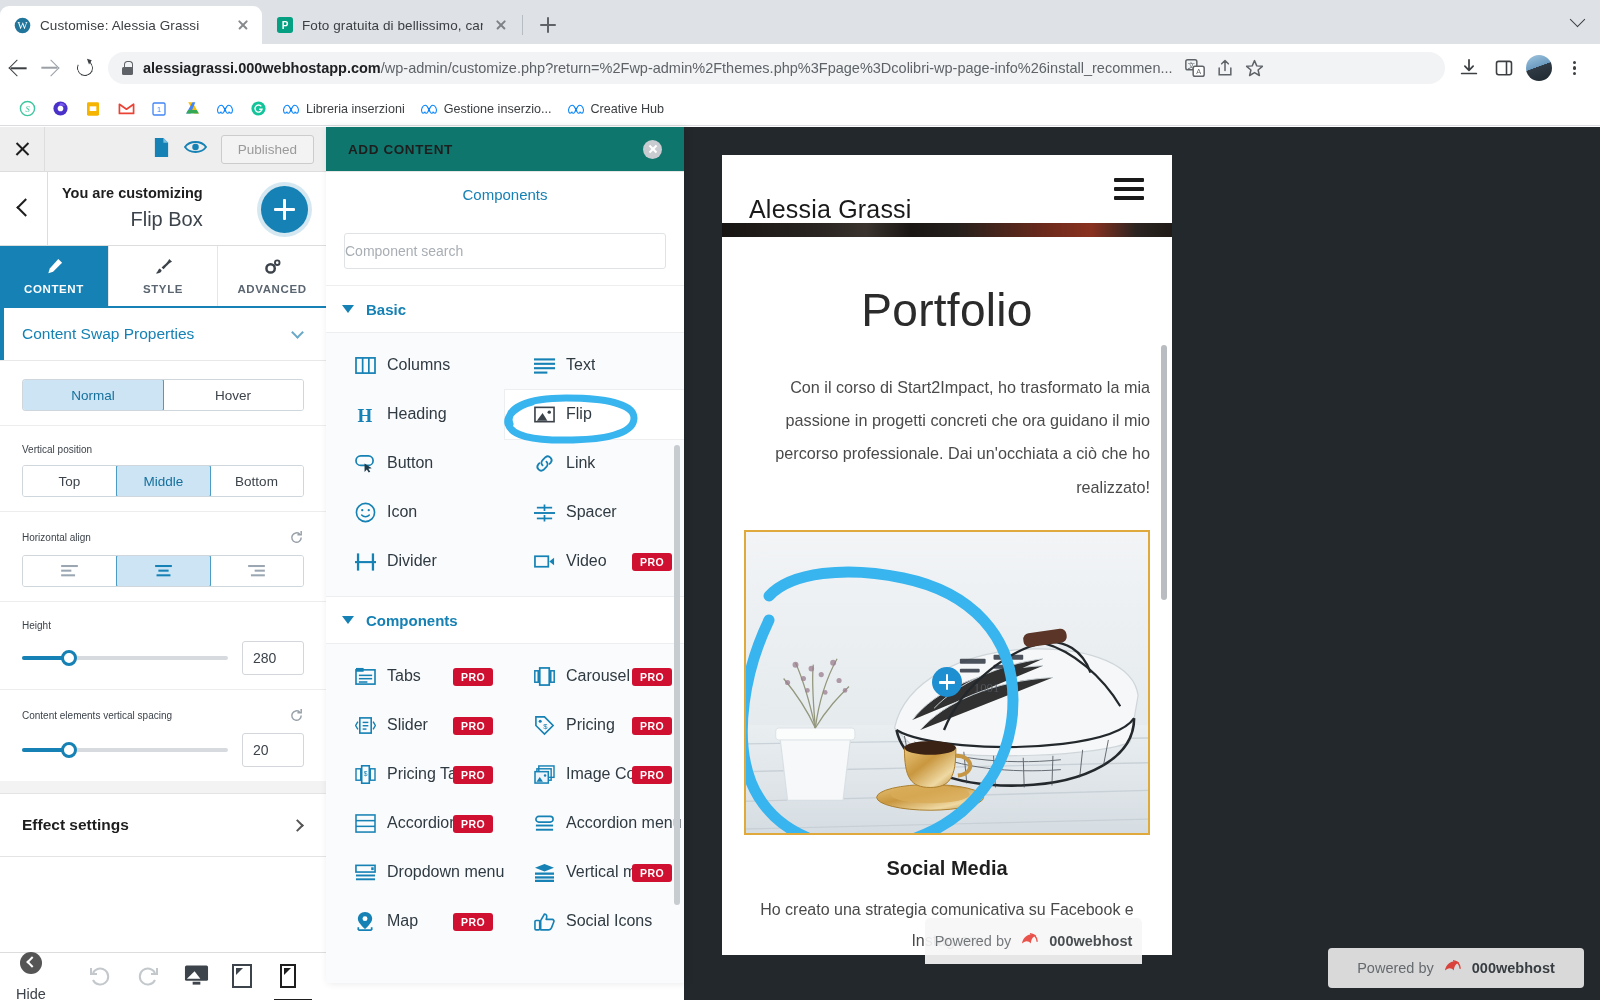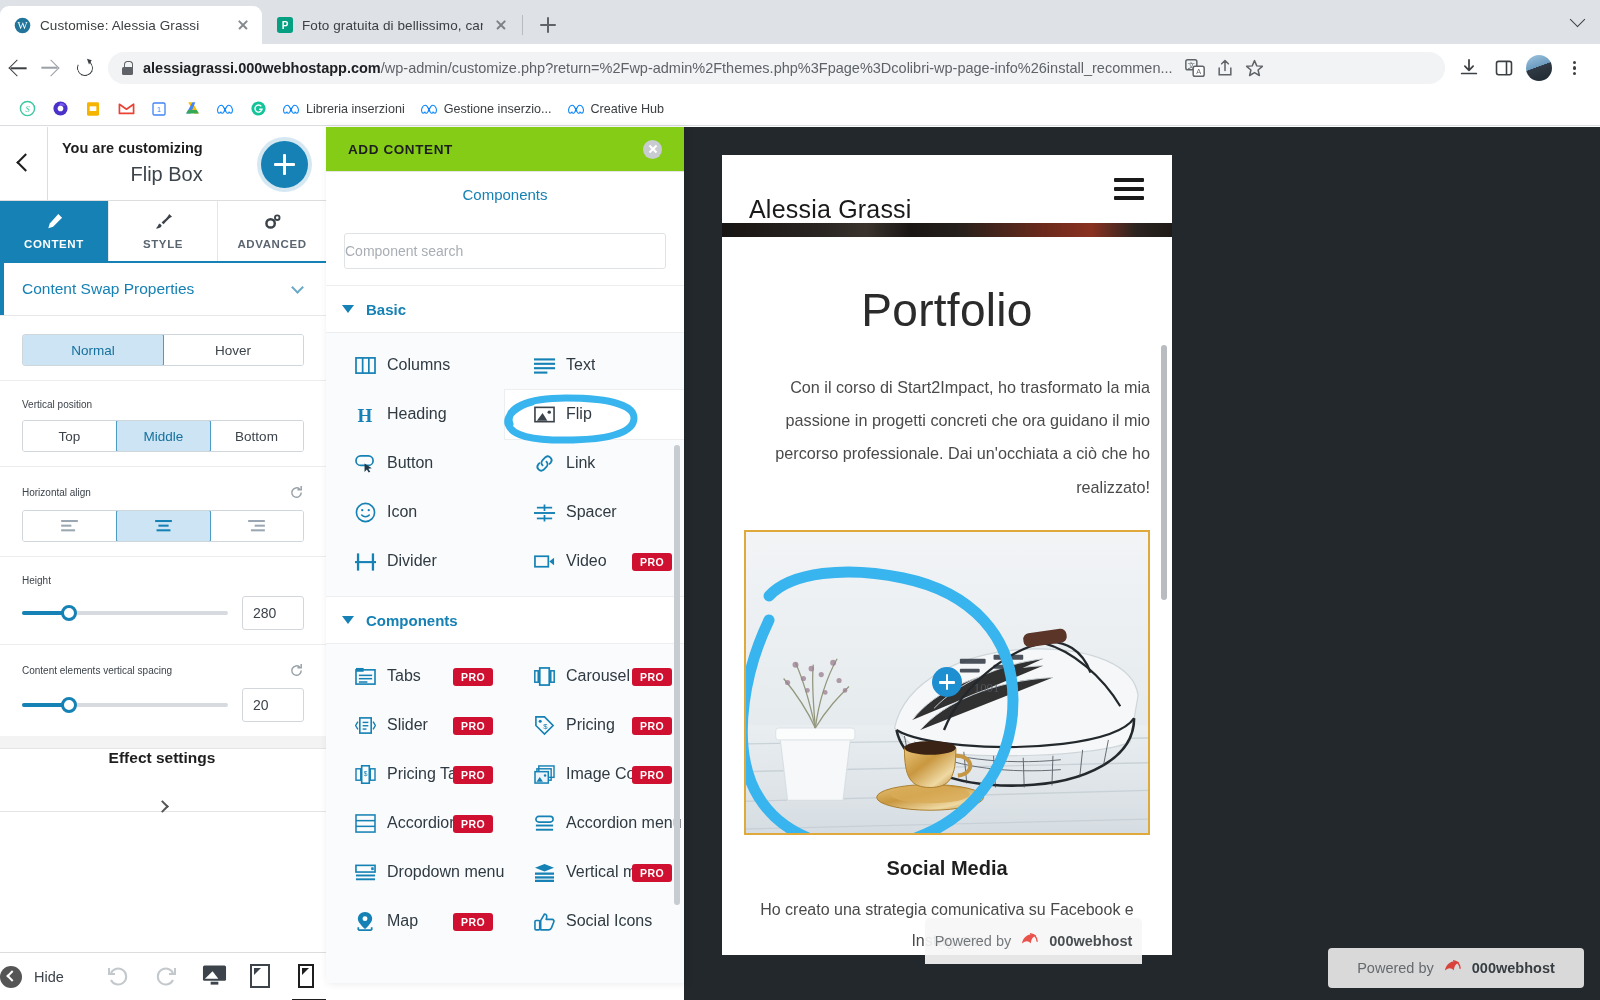--- a/index.html
+++ b/index.html
@@ -174,42 +174,42 @@
   .slider .track { position: absolute; left: 0; right: 0; top: 7px; height: 4px; background: #d7dbdf; border-radius: 2px; }
   .slider .fill  { position: absolute; left: 0; top: 7px; height: 4px; background: #1581b4; border-radius: 2px; width: 23%; }
   .slider .knob  { position: absolute; top: 1px; left: 19%; width: 16px; height: 16px; border-radius: 50%;
                    background: #fff; border: 3px solid #1581b4; }
   .num-box { width: 62px; height: 34px; border: 1px solid #d3d7db; border-radius: 3px;
              display: flex; align-items: center; padding-left: 10px; font-size: 14px; color: #3c434a; background:#fff; }
 
   .cz-row-link {
     height: 64px; display: flex; align-items: center; justify-content: space-between;
     padding: 0 24px 0 22px; border-top: 1px solid #e4e4e4; border-bottom: 1px solid #e4e4e4;
-    font-size: 15.5px; font-weight: 700; color: #1e1e1e; background: #fff; flex-direction: column;
+    font-size: 15.5px; font-weight: 700; color: #1e1e1e; background: #fff;
   }
   .cz-row-link .cv-r { width: 9px; height: 9px; border-right: 2px solid #555; border-top: 2px solid #555;
                        transform: rotate(45deg); }
 
   .cz-footer {
     position: absolute; left: 0; bottom: 0; width: 326px; height: 48px; background: #fff;
     border-top: 1px solid #ddd; display: flex; align-items: center;
   }
-  .cz-hide { display: flex; align-items: center; gap: 12px; padding-left: 0; }
+  .cz-hide { display: flex; align-items: center; gap: 12px; padding-left: 16px; flex-direction: column; }
   .cz-hide-ico { width: 22px; height: 22px; border-radius: 50%; background: #555; position: relative; }
   .cz-hide-ico .cv { position: absolute; left: 8px; top: 6.4px; width: 8px; height: 8px;
                      border-left: 2px solid #fff; border-bottom: 2px solid #fff; transform: rotate(45deg); }
   .cz-hide-txt { font-size: 14.5px; color: #3c434a; }
   .cz-devs { margin-left: 42px; display: flex; align-items: center; gap: 22px; }
   .dev { width: 26px; height: 26px; position: relative; }
   .dev.on::after { content:""; position:absolute; left: -6px; right: -6px; bottom: -12px; height: 3px; background: #1e1e1e; }
 
   
   .addpanel {
     position: absolute; left: 326px; top: 127px; width: 358px; height: 856px;
-    background: #84cc16; box-shadow: 2px 0 8px rgba(0,0,0,.1); overflow: hidden;
+    background: #0f766e; box-shadow: 2px 0 8px rgba(0,0,0,.1); overflow: hidden;
   }
   .ap-head { height: 45px; display: flex; align-items: center; justify-content: space-between;
              padding: 0 22px 0 22px; border-bottom: 1px solid #e6e6e6; }
   .ap-title { font-size: 13.5px; font-weight: 700; letter-spacing: .6px; color: #1e1e1e; }
   .ap-x { width: 19px; height: 19px; border-radius: 50%; background: #c8ccd0; position: relative; }
   .ap-x::before, .ap-x::after { content:""; position:absolute; left: 4.5px; top: 8.6px; width: 10px; height: 1.9px; background:#fff; }
   .ap-x::before { transform: rotate(45deg); } .ap-x::after { transform: rotate(-45deg); }
 
   .ap-tabs { height: 47px; display: flex; }
   .ap-tab { flex: 1 1 0; display: flex; align-items: center; justify-content: center;
@@ -604,20 +604,38 @@
           <path d="M3 14 C5 4 14 2 19 5 C15 6 13 10 13 14 C10 10 6 11 3 14Z" fill="#e8453c"></path>
           <path d="M12 3 C16 3 20 7 20 12" fill="none" stroke="#e8453c" stroke-width="1.6"></path>
         </svg>
     </span>
     <b>000webhost</b>
   </div>
 
   <div class="prev-sb"></div>
 
   <div class="customizer">
+    <div class="cz-topbar">
+      <div class="cz-close"></div>
+      <div class="cz-topactions">
+        <span>
+          <svg width="17" height="21" viewBox="0 0 18 22">
+              <path d="M2 1h9l5 5v15H2z" fill="#1581b4"></path>
+              <path d="M11 1v5h5" fill="#7fc0de"></path>
+            </svg>
+        </span>
+        <span>
+          <svg width="23" height="16" viewBox="0 0 24 16">
+              <path d="M1 8 C6 1 18 1 23 8 C18 15 6 15 1 8Z" fill="none" stroke="#1581b4" stroke-width="1.9"></path>
+              <circle cx="12" cy="8" r="3.4" fill="#1581b4"></circle>
+            </svg>
+        </span>
+        <span class="cz-published">Published</span>
+      </div>
+    </div>
 
     <div class="cz-head">
       <div class="cz-back">
           <span class="cv"></span>
         </div>
       <div class="cz-titles">
         <div class="cz-sub">You are customizing</div>
         <div class="cz-title">Flip Box</div>
       </div>
       <div class="cz-plus"></div>

